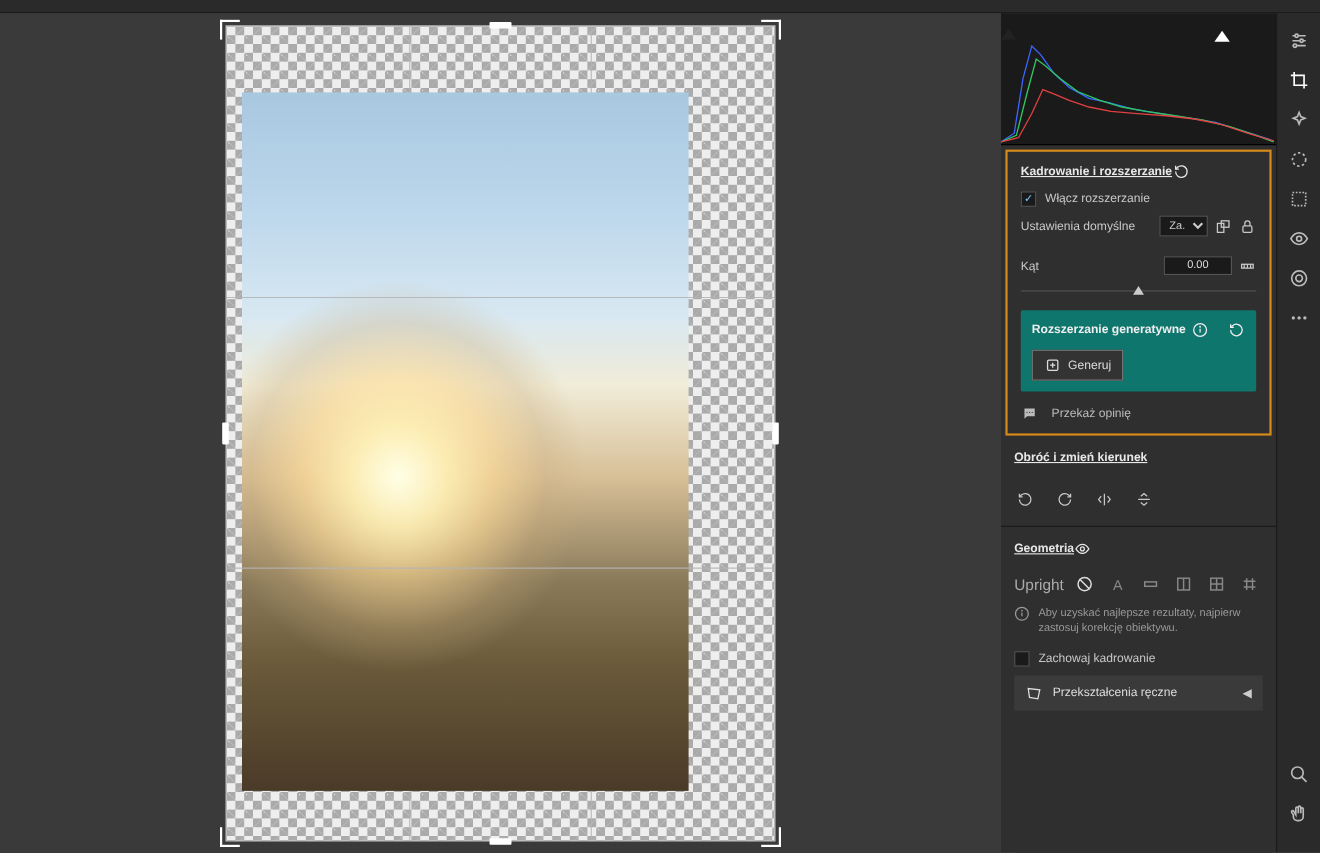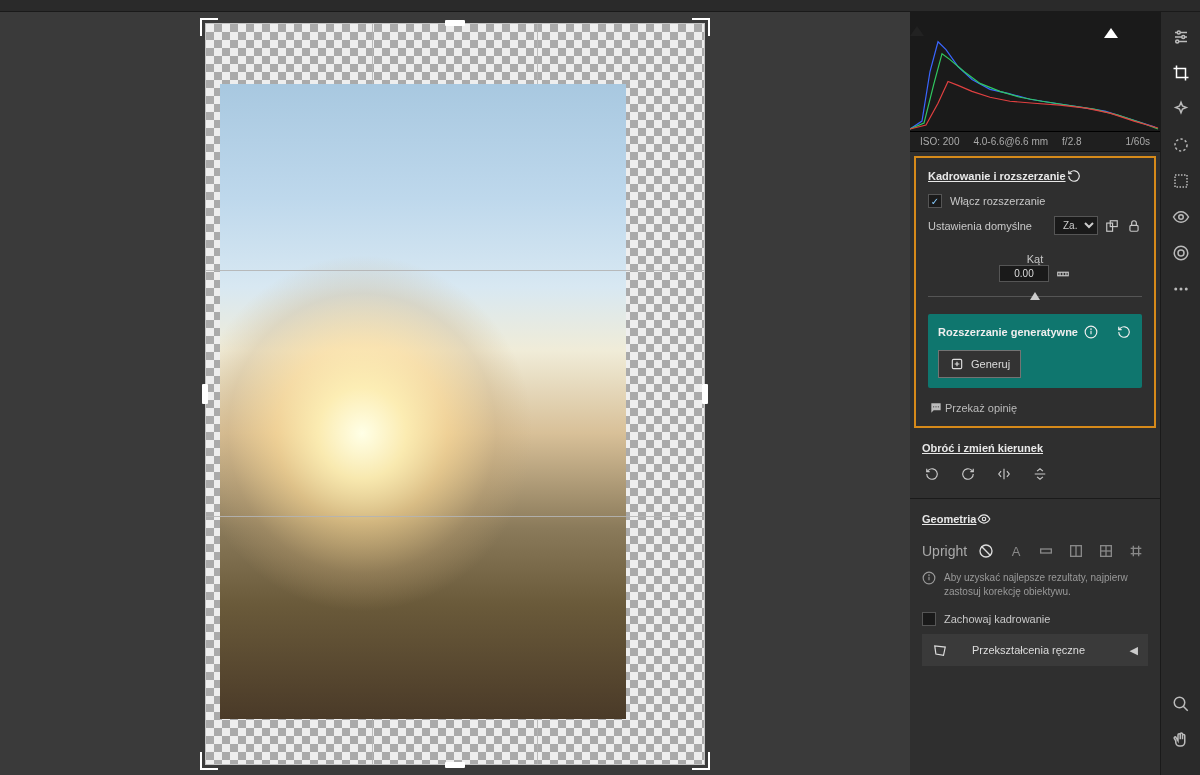--- a/index.html
+++ b/index.html
@@ -128,30 +128,30 @@
   .row { display:flex; align-items:center; gap:8px; margin:8px 0; font-size:11px; }
   .checkbox { width:14px; height:14px; background:#1a1a1a; border:1px solid #555; display:inline-flex; align-items:center; justify-content:center; color:#8cf; font-size:10px; }
   .checkbox.unchecked { color:transparent; }
   select.preset {
     background:#1a1a1a; color:#ccc; border:1px solid #555; font-size:10px;
     padding:2px 4px; width:44px;
   }
   .icon-sm { width:16px; height:16px; display:inline-flex; align-items:center; justify-content:center; color:#bbb; }
   .icon-sm svg { width:14px; height:14px; }
 
-  .angle-row { display:flex; align-items:center; justify-content:space-between; font-size:11px; margin-top:18px;flex-direction:column; }
-  .angle-input { width:50px; background:#1a1a1a; border:1px solid #555; color:#ddd; text-align:center; font-size:10px; padding:2px; }
+  .angle-row { display:flex; align-items:center; justify-content:space-between; font-size:11px; margin-top:18px; }
+  .angle-input { width:62px; background:#1a1a1a; border:1px solid #555; color:#ddd; text-align:center; font-size:10px; padding:2px; }
   .slider-track { position:relative; height:20px; margin:4px 0 6px; }
   .slider-track::before { content:""; position:absolute; left:0; right:0; top:50%; height:1px; background:#555; }
   .slider-thumb { position:absolute; left:50%; top:50%; transform:translate(-50%,-50%); width:0; height:0; border-left:5px solid transparent; border-right:5px solid transparent; border-bottom:8px solid #ccc; }
 
   .gen-box { background:#0f766e; border-radius:2px; padding:10px; margin-top:8px; }
   .gen-box-title { display:flex; align-items:center; justify-content:space-between; font-size:11px; font-weight:600; color:#eee; margin-bottom:10px;}
   .gen-btn { display:inline-flex; align-items:center; gap:6px; border:1px solid #737373; padding:5px 10px; font-size:11px; color:#ddd; background:#333; cursor:pointer; }
-  .feedback { display:flex; align-items:center; gap:1px; font-size:11px; color:#bbb; margin-top:12px; }
+  .feedback { display:flex; align-items:center; gap:12px; font-size:11px; color:#bbb; margin-top:12px; }
 
   .sep { height:1px; background:#1a1a1a; margin:2px 0; }
 
   .rot-row { display:flex; gap:16px; padding:6px 0 2px; }
   .rot-row .icon-sm { width:20px; height:20px; }
 
   .upright-row { display:flex; align-items:center; gap:8px; padding:4px 0; }
   .upright-row .label { font-size:14px; color:#aaa; }
   .upright-opt { width:22px; height:20px; display:flex; align-items:center; justify-content:center; color:#888; }
   .upright-opt.active { color:#ddd; }
@@ -204,26 +204,20 @@
   <div class="histogram">
     <span class="tri-black"></span>
     <svg class="histo-svg" viewBox="0 0 250 120" preserveAspectRatio="none">
       <polyline fill="none" stroke="#3a66ff" stroke-width="1.2" points="0,118 12,110 20,60 28,30 36,38 48,55 62,68 80,78 98,82 120,88 145,92 170,96 195,100 220,108 245,116"></polyline>
       <polyline fill="none" stroke="#30c860" stroke-width="1.2" points="0,118 14,112 24,72 32,42 40,48 54,60 70,72 90,80 110,86 132,90 158,94 184,98 208,104 232,112 248,118"></polyline>
       <polyline fill="none" stroke="#e04040" stroke-width="1.2" points="0,118 16,114 28,92 38,70 48,74 62,80 80,86 100,90 124,92 150,94 176,97 200,102 224,110 248,117"></polyline>
     </svg>
   </div>
   <span class="tri-white"></span>
 
-  <div class="histo-meta">
-    <span>ISO: 200</span>
-    <span>4.0-6.6@6.6 mm</span>
-    <span>f/2.8</span>
-    <span>1/60s</span>
-  </div>
 
   <div class="highlight-box">
     <div class="section">
       <div class="section-title">
         <span>Kadrowanie i rozszerzanie</span>
         <span class="icon-sm">
           <svg viewBox="0 0 24 24" fill="none" stroke="currentColor" stroke-width="2">
               <path d="M3 12a9 9 0 1 0 3-6.7L3 8"></path>
               <polyline points="3 3 3 8 8 8"></polyline>
             </svg>
@@ -312,21 +306,21 @@
               <circle cx="12" cy="10" r="1" fill="#2f2f2f"></circle>
               <circle cx="16" cy="10" r="1" fill="#2f2f2f"></circle>
             </svg>
         </span>
         <span>Przekaż opinię</span>
       </div>
     </div>
   </div>
 
   <div class="section">
-    <div class="section-title" style="margin-bottom:4px;">
+    <div class="section-title" style="margin-bottom:16px;">
       <span>Obróć i zmień kierunek</span>
     </div>
     <div class="rot-row">
       <button class="icon-sm">
         <svg viewBox="0 0 24 24" fill="none" stroke="currentColor" stroke-width="2">
             <path d="M3 12a9 9 0 1 0 3-6.7L3 8"></path>
             <polyline points="3 3 3 8 8 8"></polyline>
           </svg>
       </button>
       <button class="icon-sm">
@@ -408,21 +402,21 @@
       </span>
       <span>Aby uzyskać najlepsze rezultaty, najpierw zastosuj korekcję obiektywu.</span>
     </div>
 
     <div class="row">
       <span class="checkbox unchecked">✓</span>
       <span>Zachowaj kadrowanie</span>
     </div>
 
     <div class="manual-row">
-      <span style="display:flex;align-items:center;gap:24px;">
+      <span style="display:flex;align-items:center;gap:9px;">
         <span class="icon-sm">
           <svg viewBox="0 0 24 24" fill="none" stroke="currentColor" stroke-width="2">
               <path d="M5 19L3 5l18 2-3 14z"></path>
             </svg>
         </span>
         <span>Przekształcenia ręczne</span>
       </span>
       <span style="color:#ccc;">◀</span>
     </div>
   </div>

